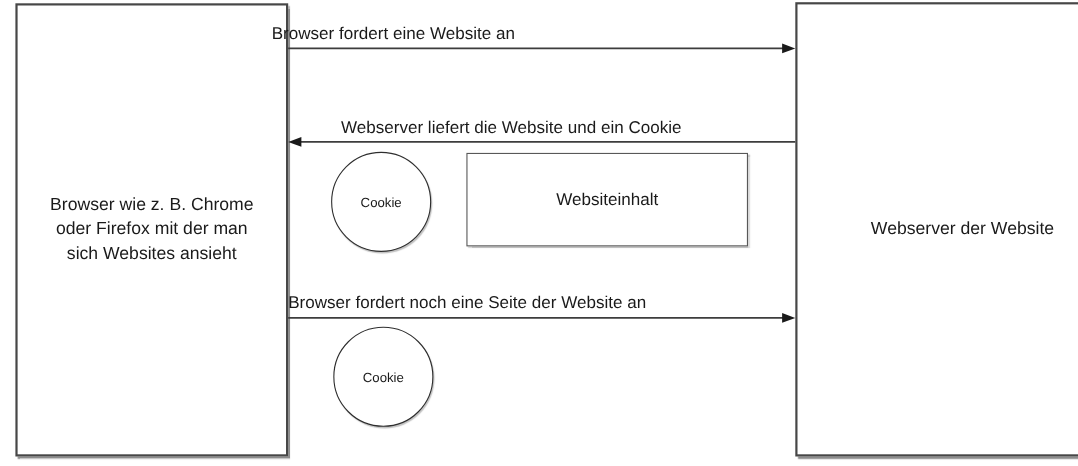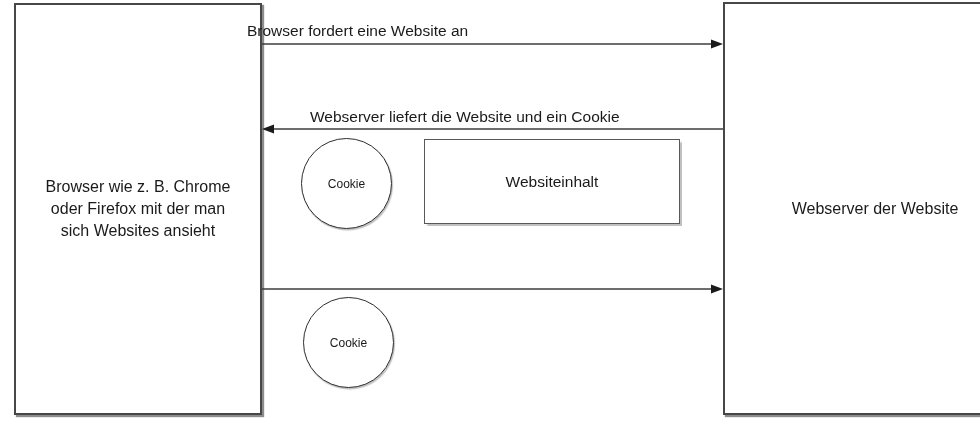--- a/index.html
+++ b/index.html
@@ -117,20 +117,21 @@
     <polygon points="262,129 274,124.6 274,133.4" fill="#1a1a1a"></polygon>
 
     <line x1="262" y1="289" x2="712" y2="289" stroke="#3d3d3d" stroke-width="1.6"></line>
     <polygon points="723,289 711,284.6 711,293.4" fill="#1a1a1a"></polygon>
   </svg>
 
   <div id="arrow-label-1" class="arrow-label">Browser fordert eine Website an</div>
 
   <div id="arrow-label-2" class="arrow-label">Webserver liefert die Website und ein Cookie</div>
 
+  <div id="arrow-label-3" class="arrow-label">Browser fordert noch eine Seite der Website an</div>
 
   <div id="cookie-circle-1" class="cookie-circle">
     <span>Cookie</span>
   </div>
 
   <div id="cookie-circle-2" class="cookie-circle">
     <span>Cookie</span>
   </div>
 
   <div id="website-content-box">

